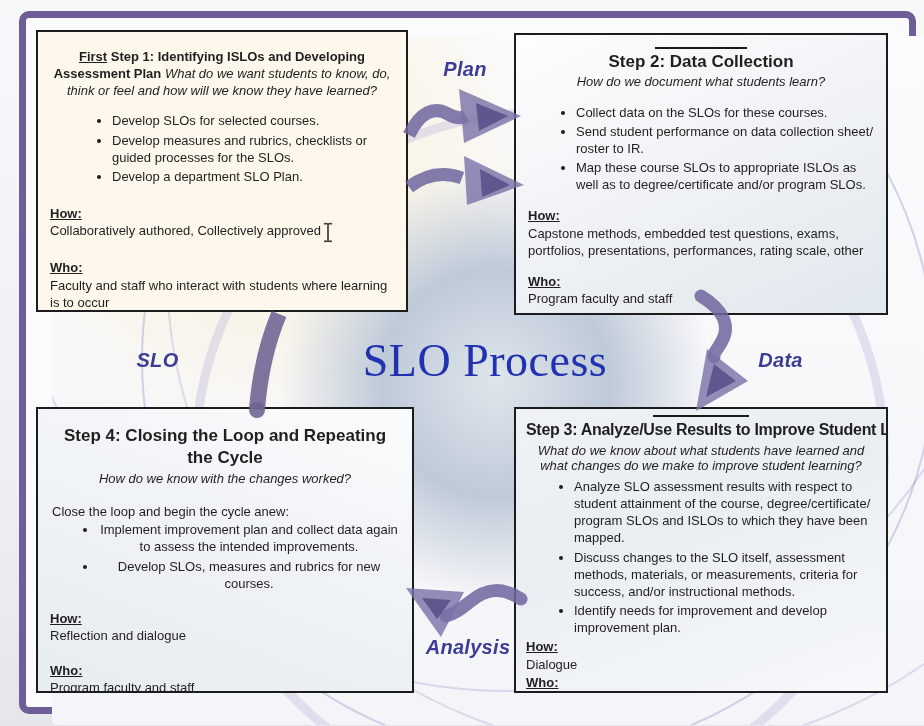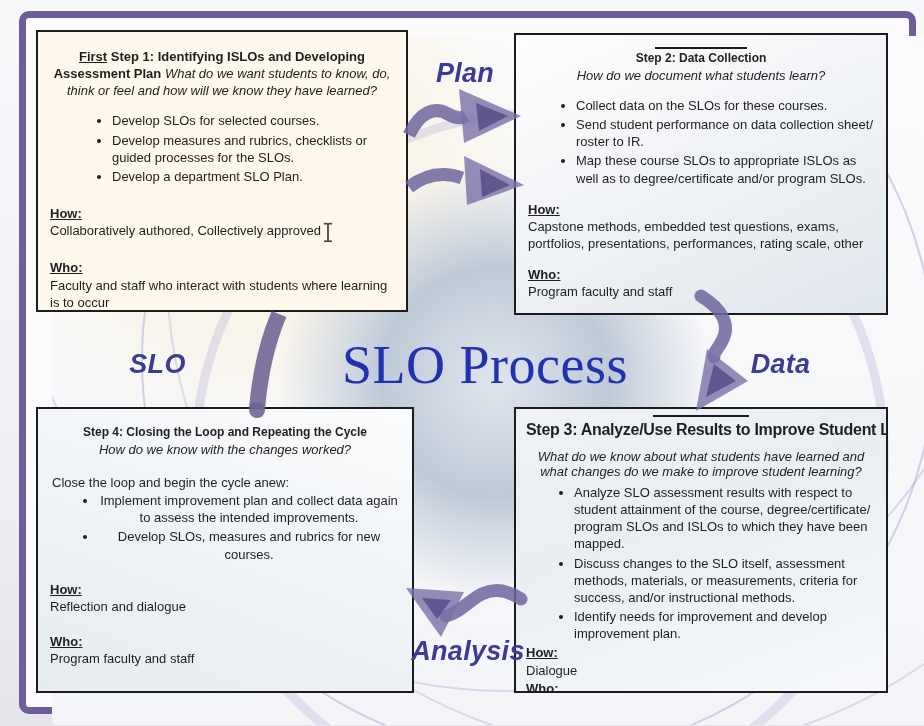--- a/index.html
+++ b/index.html
@@ -49,24 +49,24 @@
         background:linear-gradient(155deg,#fdfdfd 0%,#eef1f5 55%,#e0e7ed 100%);padding-top:12px;}
   .box3{left:514px;top:407px;width:374px;height:286px;
         background:linear-gradient(340deg,#f6f8fa 0%,#e9eef3 60%,#eef2f6 100%);padding:6px 10px 8px 10px;}
   .box4{left:36px;top:407px;width:378px;height:286px;
         background:linear-gradient(200deg,#fafbfc 0%,#edf1f5 60%,#e7ecf1 100%);}
 
   .box-head{text-align:center;}
   .bold{font-weight:bold;}
   .underline{text-decoration:underline;}
   .italic{font-style:italic;}
-  .box-title{font-weight:bold;font-size:12px;text-align:center;}
+  .box-title{font-weight:bold;font-size:17px;text-align:center;}
   .box3 .box-title{font-size:16px;letter-spacing:-0.3px;white-space:nowrap;}
   .box-question{font-style:italic;text-align:center;}
-  .box3 .box-question{line-height:1.15;margin-top:10px;}
+  .box3 .box-question{line-height:1.15;margin-top:4px;}
   .title-rule{border-top:2px solid #1b1b1b;width:92px;margin:0 auto 2px auto;height:0;}
   .box3 .title-rule{width:96px;}
 
   ul.bullets{margin:13px 0 0 0;padding-left:62px;}
   .box2 ul.bullets, .box3 ul.bullets, .box4 ul.bullets{padding-left:48px;}
   .box3 ul.bullets{margin-top:4px;}
   .box4 ul.bullets{margin-top:1px;text-align:center;}
   ul.bullets li{margin:0 0 2px 0;}
 
   .intro-line{margin:16px 0 0 2px;}
@@ -75,25 +75,25 @@
   .box3 .hw{margin-top:1px;}
   .box4 .hw{margin-top:18px;}
   .hw .lbl{font-weight:bold;text-decoration:underline;display:block;}
   .box3 .hw .lbl, .box3 .hw .val{display:inline-block;}
   .box3 .hw .lbl{display:block;}
 
   
   .center-title{
     position:absolute;left:335px;top:334px;width:300px;text-align:center;
     font-family:"Liberation Serif","DejaVu Serif",serif;
-    font-size:54px;color:#2231b0;letter-spacing:0.5px;
+    font-size:46px;color:#2231b0;letter-spacing:0.5px;
   }
   .cycle-label{
     position:absolute;text-align:center;
-    font-style:italic;font-weight:bold;font-size:27px;color:#3c3c95;
+    font-style:italic;font-weight:bold;font-size:20px;color:#3c3c95;
     letter-spacing:0.3px;
   }
   .cl-plan{left:415px;top:58px;width:100px;}
   .cl-data{left:733px;top:349px;width:95px;}
   .cl-analysis{left:408px;top:636px;width:120px;}
   .cl-slo{left:110px;top:349px;width:95px;}
 
   svg.arrows{position:absolute;left:0;top:0;width:924px;height:726px;pointer-events:none;}
   .cursor-icon{position:absolute;left:321px;top:221px;pointer-events:none;}
 </style>

